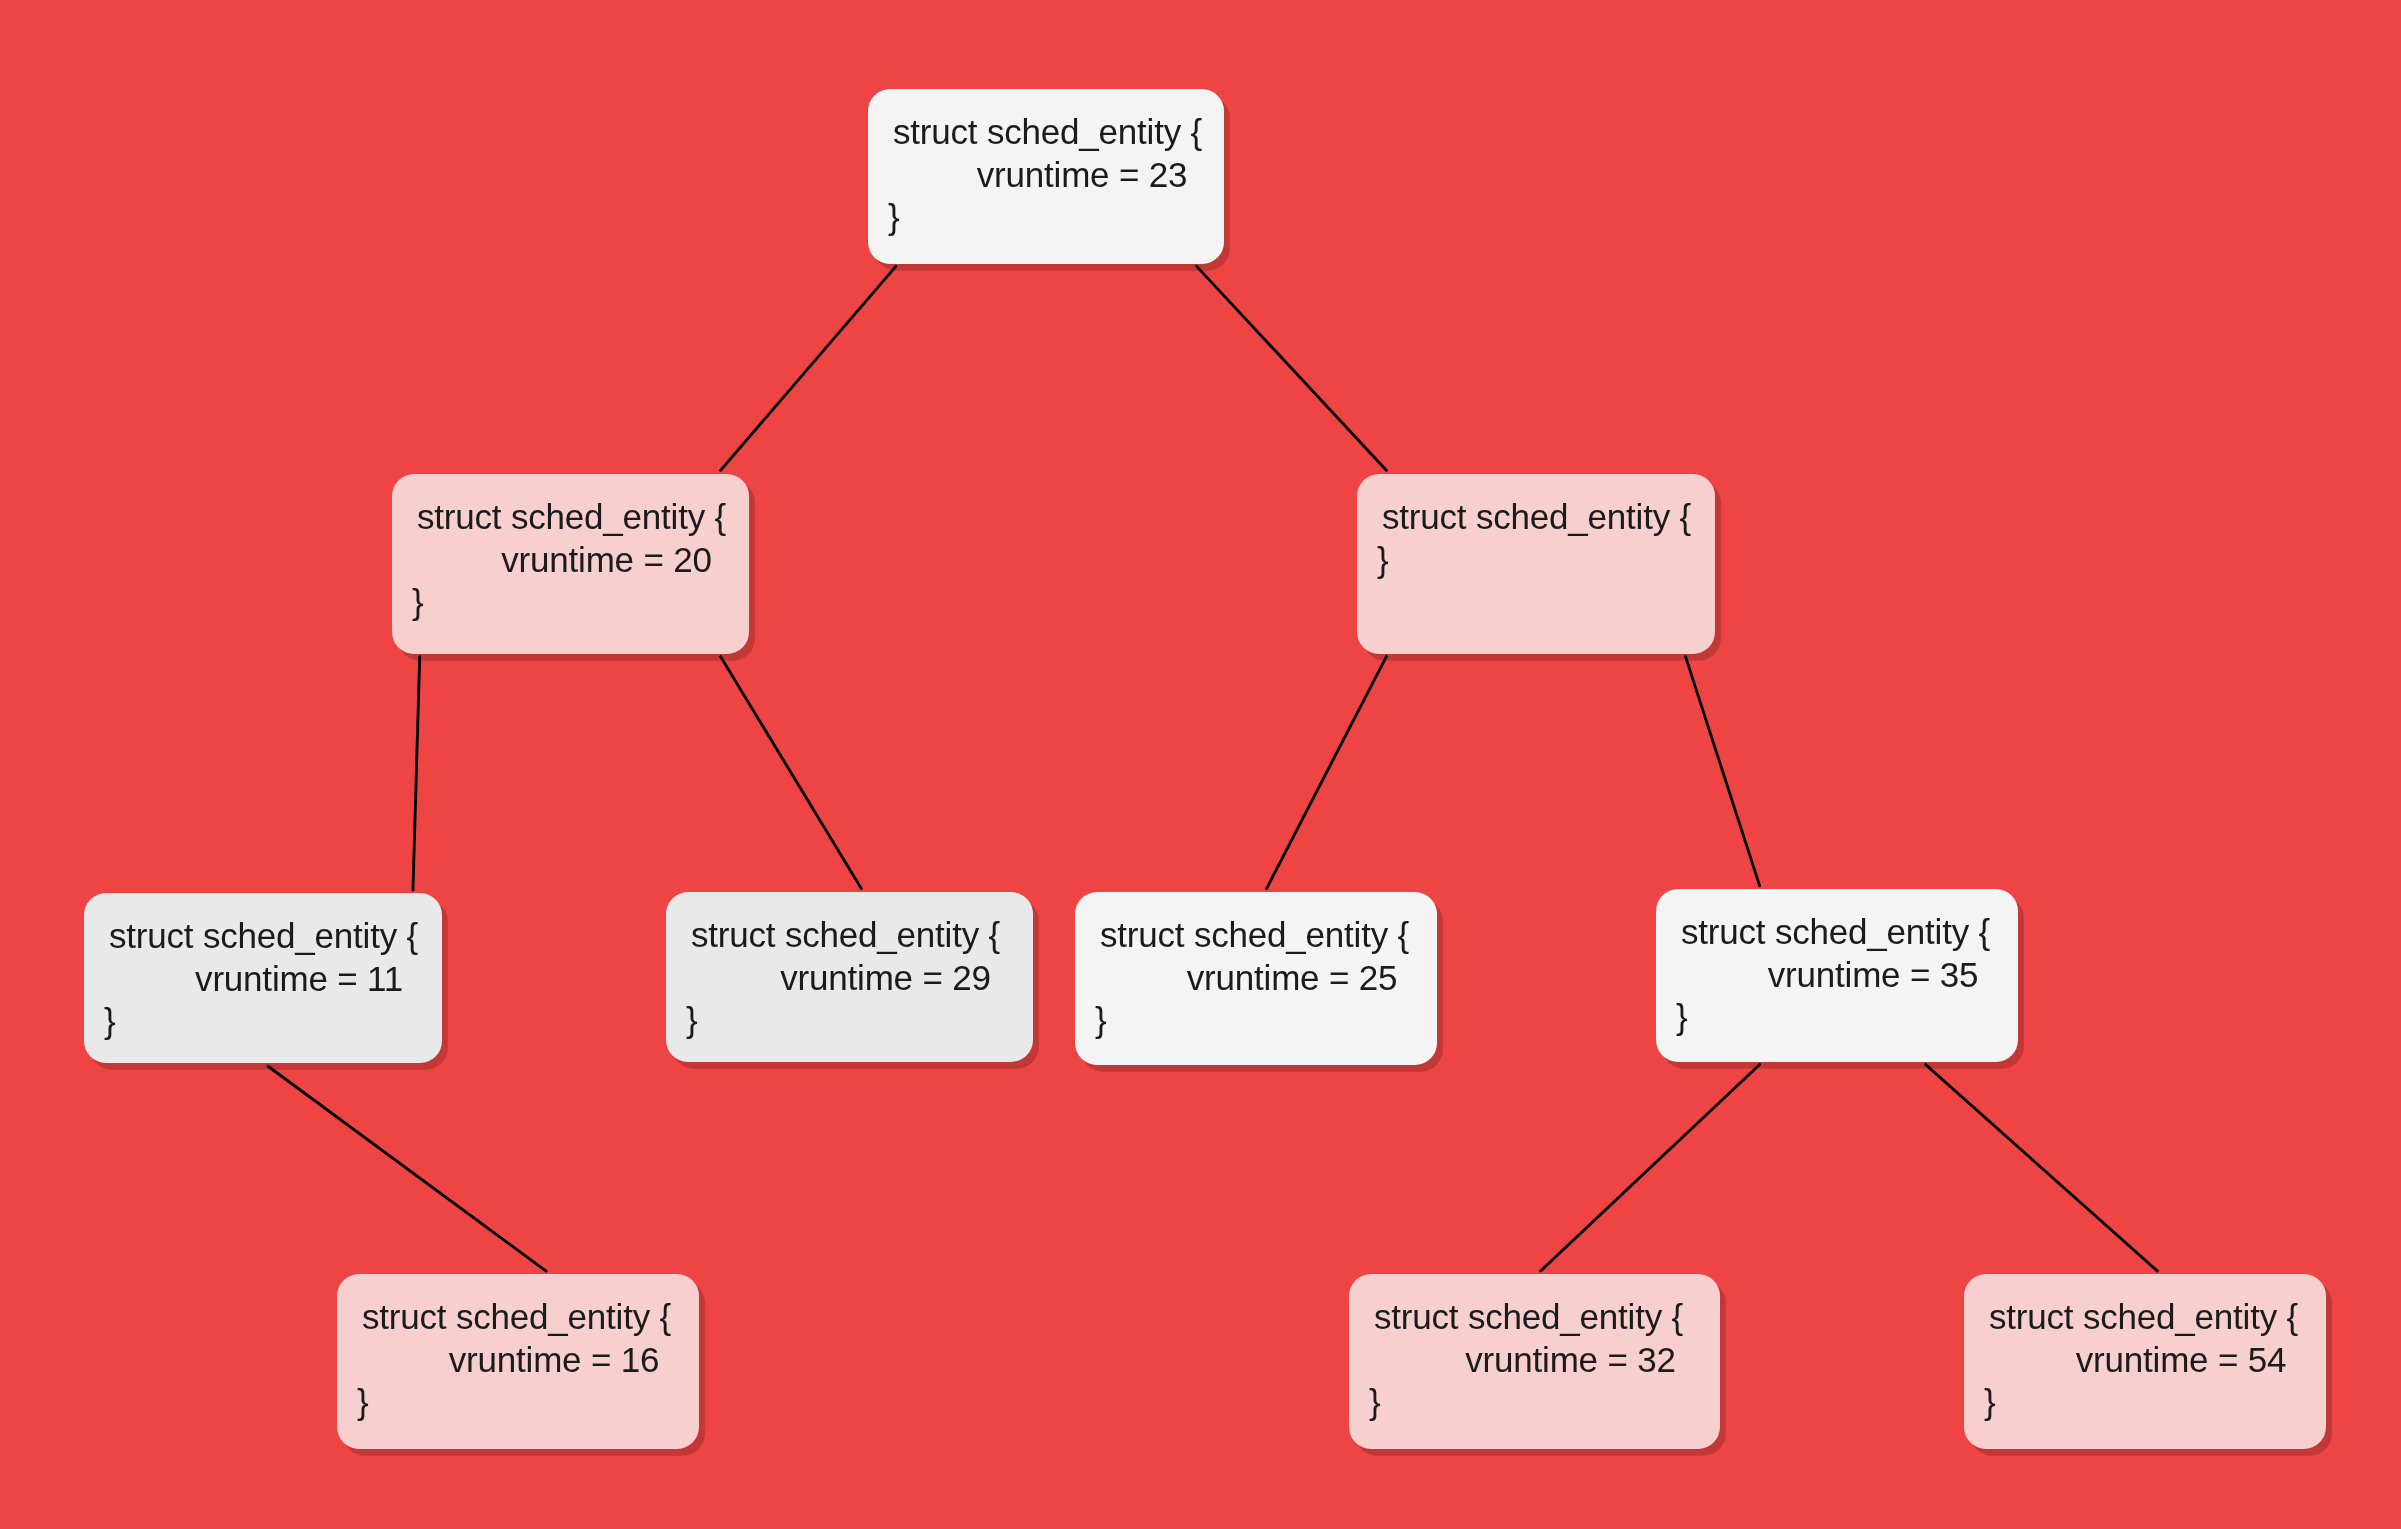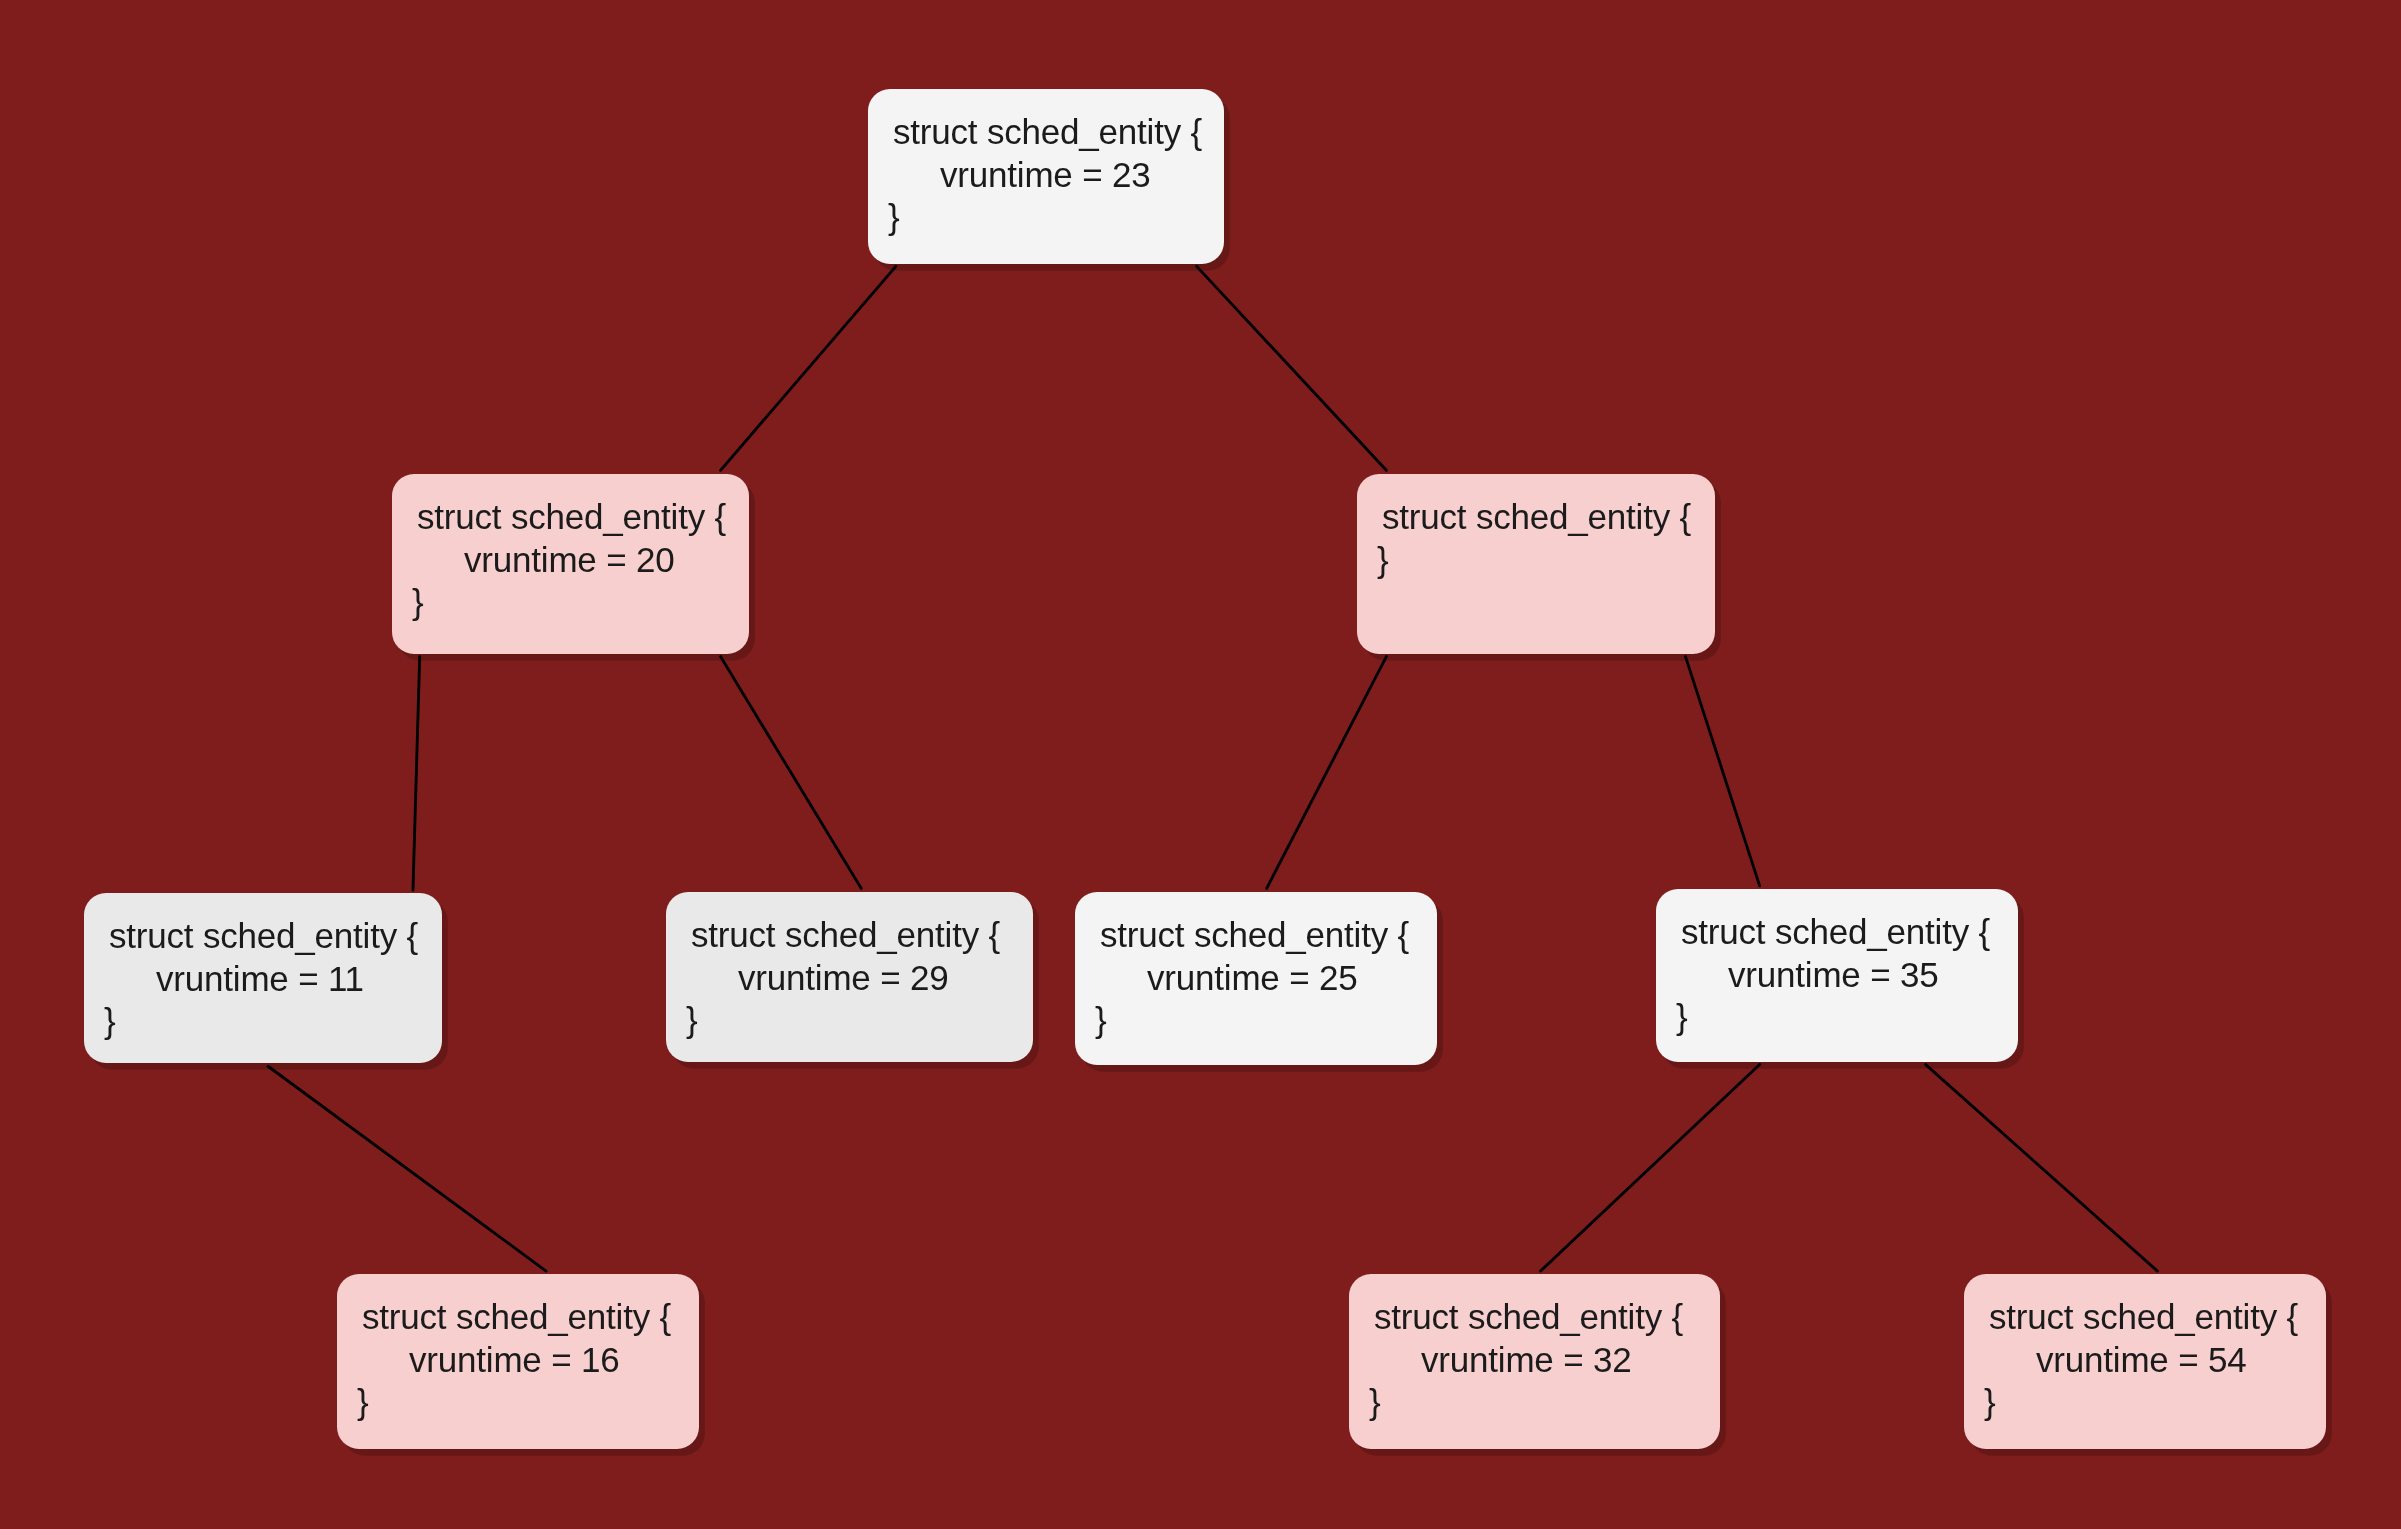--- a/index.html
+++ b/index.html
@@ -8,21 +8,21 @@
     padding: 0;
     background: #ffffff;
   }
   body {
     font-family: "Liberation Sans", sans-serif;
   }
   #canvas {
     position: relative;
     width: 2401px;
     height: 1529px;
-    background: #7f1d1d;
+    background: #ef4444;
     overflow: hidden;
   }
   #edge-layer {
     position: absolute;
     left: 0;
     top: 0;
     width: 2401px;
     height: 1529px;
     pointer-events: none;
   }
@@ -36,21 +36,21 @@
   }
   .node .line {
     display: block;
     white-space: pre;
     color: #1b1b1b;
     font-size: 35px;
     line-height: 1.22;
     letter-spacing: -0.2px;
   }
   .node .line.l-open   { padding-left: 25px; }
-  .node .line.l-field  { padding-left: 72px; }
+  .node .line.l-field  { padding-left: 72px; text-align: center; }
   .node .line.l-close  { padding-left: 20px; }
   .node.tone-gray-light { background: #f4f4f4; }
   .node.tone-gray       { background: #e9e9e9; }
   .node.tone-pink       { background: #f8cfcf; }
 </style>
 </head>
 <body>
 
 <div id="canvas">
   <svg id="edge-layer" viewBox="0 0 2849 1814" preserveAspectRatio="none">

